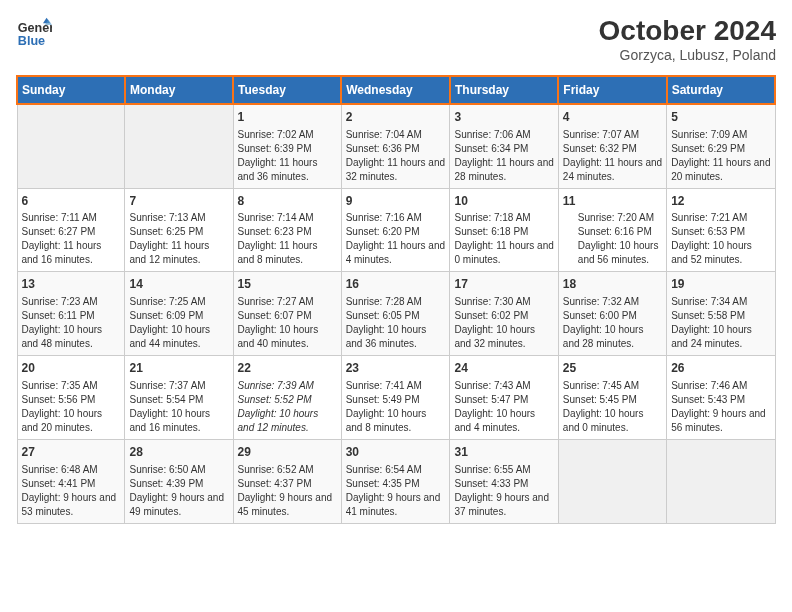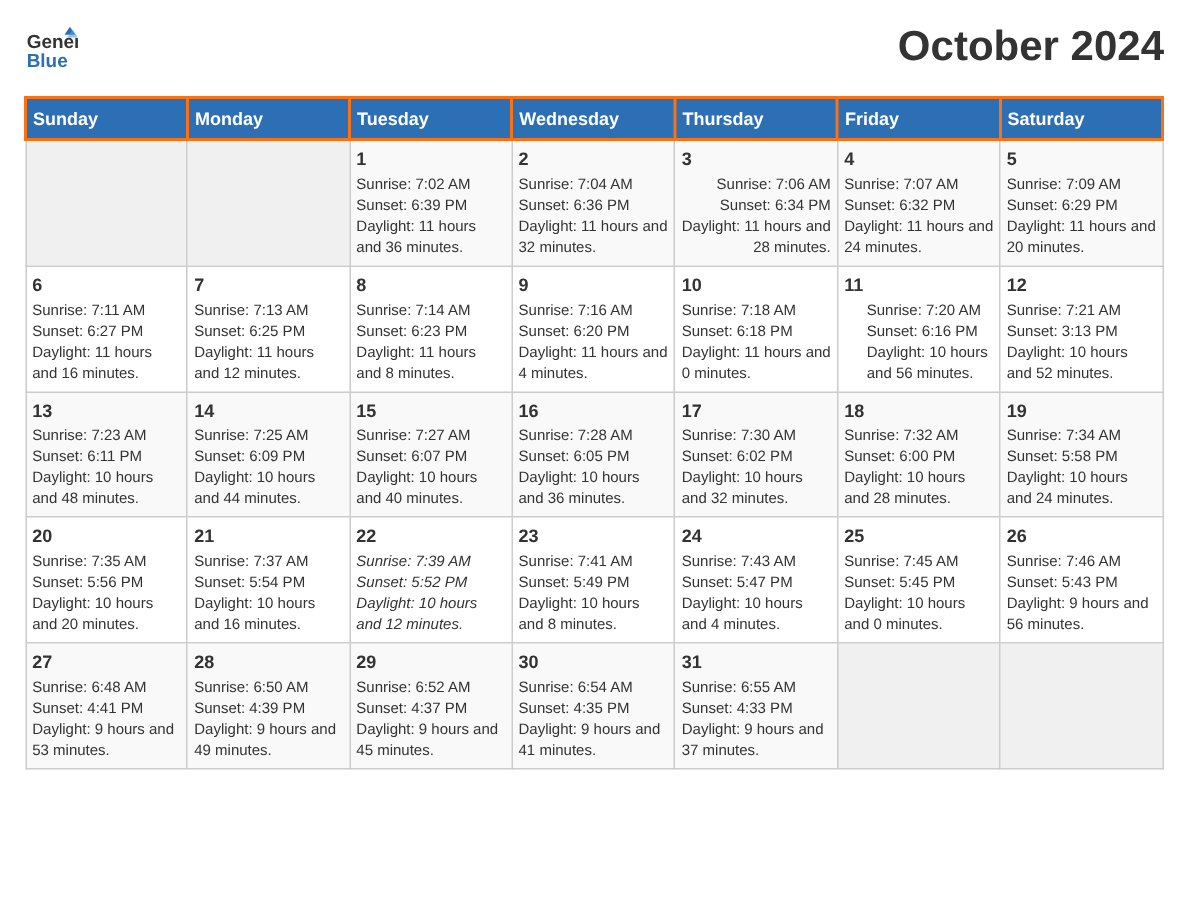--- a/index.html
+++ b/index.html
@@ -88,20 +88,21 @@
   <div class="logo">
     <svg class="logo-icon" viewBox="0 0 40 40">
       <text x="2" y="18" font-size="14" font-weight="bold" fill="#333">General</text>
       <text x="2" y="32" font-size="14" font-weight="bold" fill="#2d6fb5">Blue</text>
       <polygon points="30,8 38,8 34,2" fill="#2d6fb5"></polygon>
       <polygon points="32,10 40,10 36,4" fill="#5599cc" opacity="0.6"></polygon>
     </svg>
   </div>
   <div class="title-block">
     <div class="month-title">October 2024</div>
+    <div class="subtitle">Gorzyca, Lubusz, Poland</div>
   </div>
 </div>
 
 <table>
   <thead>
     <tr id="header-row">
         <th>Sunday</th>
         <th>Monday</th>
         <th>Tuesday</th>
         <th>Wednesday</th>
@@ -121,21 +122,21 @@
 Daylight: 11 hours and 36 minutes.</div>
         </td>
         <td>
           <span class="day-num">2</span>
           <div class="day-info" style="white-space: pre-line;">Sunrise: 7:04 AM
 Sunset: 6:36 PM
 Daylight: 11 hours and 32 minutes.</div>
         </td>
         <td>
           <span class="day-num">3</span>
-          <div class="day-info" style="white-space: pre-line; text-align: right;">Sunrise: 7:06 AM
+          <div class="day-info" style="white-space: pre-line;">Sunrise: 7:06 AM
 Sunset: 6:34 PM
 Daylight: 11 hours and 28 minutes.</div>
         </td>
         <td>
           <span class="day-num">4</span>
           <div class="day-info" style="white-space: pre-line;">Sunrise: 7:07 AM
 Sunset: 6:32 PM
 Daylight: 11 hours and 24 minutes.</div>
         </td>
         <td>
@@ -178,21 +179,21 @@
         </td>
         <td>
           <span class="day-num">11</span>
           <div class="day-info" style="white-space: pre-line; margin-left: 15px;">Sunrise: 7:20 AM
 Sunset: 6:16 PM
 Daylight: 10 hours and 56 minutes.</div>
         </td>
         <td>
           <span class="day-num">12</span>
           <div class="day-info" style="white-space: pre-line;">Sunrise: 7:21 AM
-Sunset: 3:13 PM
+Sunset: 6:53 PM
 Daylight: 10 hours and 52 minutes.</div>
         </td>
       </tr>
       <tr>
         <td>
           <span class="day-num">13</span>
           <div class="day-info" style="white-space: pre-line;">Sunrise: 7:23 AM
 Sunset: 6:11 PM
 Daylight: 10 hours and 48 minutes.</div>
         </td>

